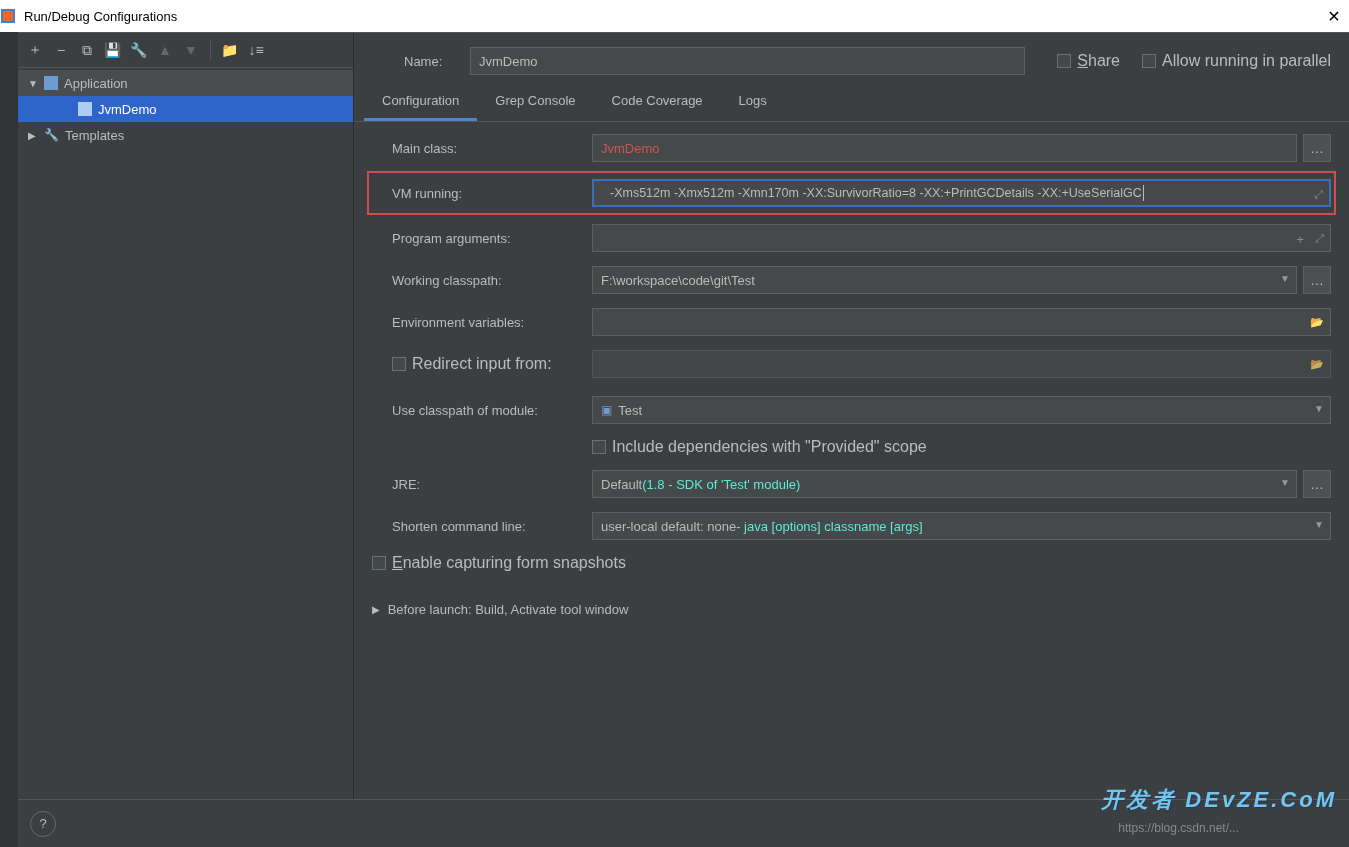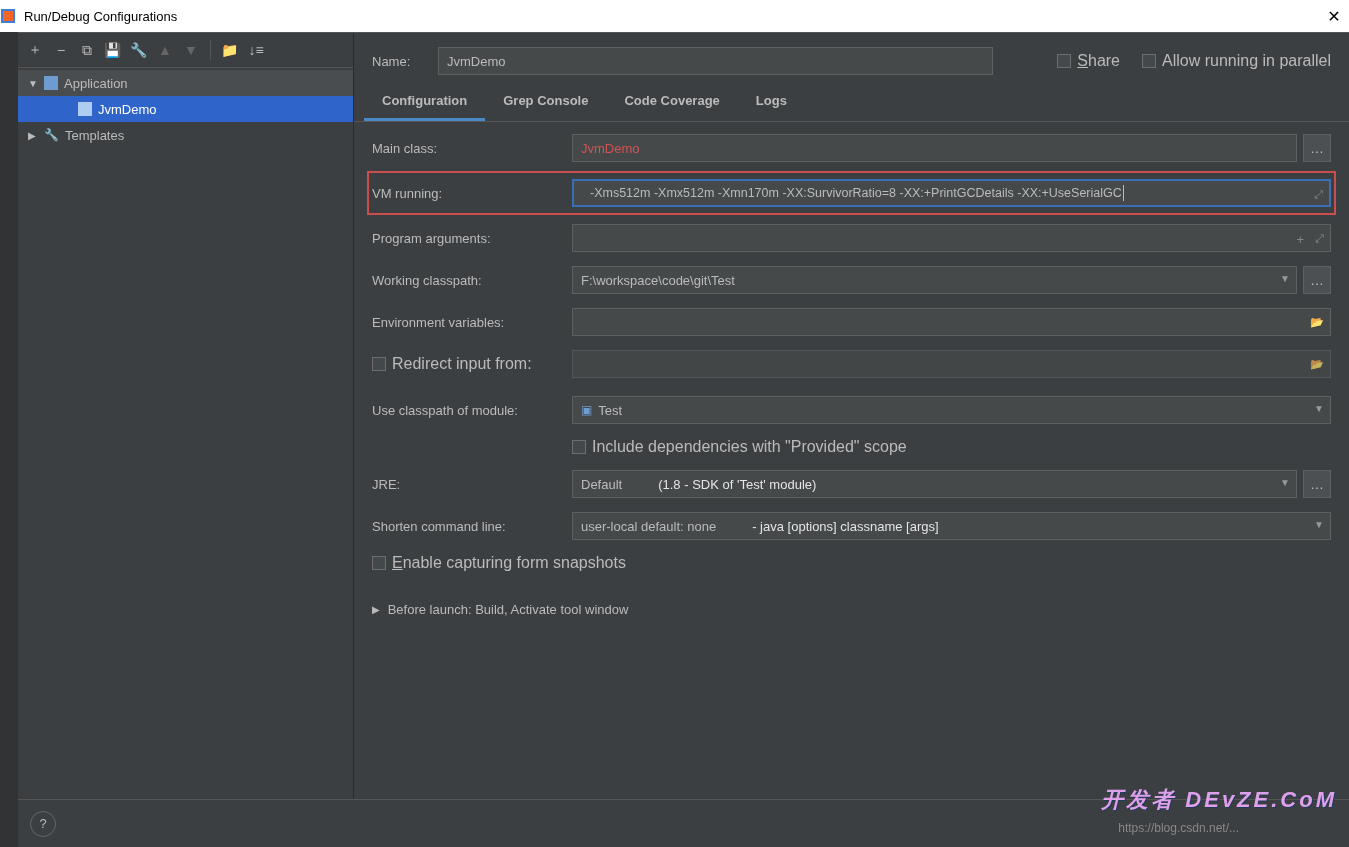--- a/index.html
+++ b/index.html
@@ -19,52 +19,52 @@
 .tree-item.header { background:#4a4d4f; }
 .tree-item.selected { background:#2f65ca; color:#fff; }
 .tree-item.selected .label { color:#fff; }
 .tree-item .arrow { width:10px; display:inline-block; font-size:10px; }
 .tree-item .ticon { width:14px; height:14px; }
 .tree-item .label { font-size:13px; }
 .tree-item.indent { padding-left:60px; }
 .tree-item.templates { padding-left:10px; }
 .main { flex:1; display:flex; flex-direction:column; padding:0; position:relative; }
 .name-row { display:flex; align-items:center; padding:14px 18px 8px 18px; gap:16px; }
-.name-row .lbl { width:50px; }
+.name-row .lbl { width:50px;margin-left:32px; }
 .name-row input { flex:0 0 555px; height:28px; background:#45494a; border:1px solid #5e6060; color:#bbb; padding:0 8px; font-size:13px; }
 .name-row .opts { margin-left:auto; display:flex; gap:22px; align-items:center; }
 .chk { display:inline-flex; align-items:center; gap:6px; cursor:pointer; font-size:16px; }
 .chk-box { width:14px; height:14px; border:1px solid #6e6e6e; background:#43494a; }
 .tabs { display:flex; border-bottom:1px solid #555; padding-left:10px; }
-.tab { padding:10px 18px; cursor:pointer; font-size:13px;font-weight:bold; }
+.tab { padding:10px 18px; cursor:pointer; font-size:13px; }
 .tab.active { border-bottom:3px solid #4a88c7; color:#bbb; }
 .form-body { padding:12px 18px 0 18px; }
 .row { display:flex; align-items:center; margin-bottom:14px; position:relative; }
-.row .flbl { width:200px; font-size:13px; }
+.row .flbl { width:200px; font-size:13px;margin-left:20px; }
 .row .finput { flex:1; height:28px; background:#45494a; border:1px solid #5e6060; color:#bbb; padding:0 8px; font-size:13px; font-family:inherit; display:flex; align-items:center; }
 .row .finput.main-class { color:#d25252; }
 .row .mono { font-family:Consolas,monospace; font-size:12.5px;padding-left:16px; }
-.row .dim { color:#e5e5e5;padding-left:36px; }
+.row .dim { color:#5eead4; }
 .row .side-btn { width:28px; height:28px; margin-left:6px; background:#4c5052; border:1px solid #5e6060; display:flex; align-items:center; justify-content:center; color:#bbb; cursor:pointer; font-size:14px; }
 .row .combo { position:relative; }
 .row .combo-arrow { position:absolute; right:6px; top:6px; color:#999; font-size:10px; pointer-events:none; }
 .row.highlight-box { outline:2px solid #c94f4f; outline-offset:3px; padding:3px 0; }
 .vm-input { flex:1; height:28px; border:2px solid #3b6fb5; background:#45494a; color:#bbb; padding:0 8px; display:flex; align-items:center; position:relative; }
 .row .expand-icon { position:absolute; right:6px; top:7px; color:#888; font-size:11px; cursor:pointer; }
 .plus-icon { position:absolute; right:26px; top:7px; color:#888; font-size:13px; cursor:pointer; }
 .section-sep { margin:18px 0; }
 .module-row .finput { display:flex; align-items:center; gap:6px; }
 .folder-glyph { color:#6e9cd0; font-size:12px; }
 .before-launch { margin-top:30px; display:flex; align-items:center; gap:8px; cursor:pointer; font-size:13px; }
 .footer { position:absolute; left:18px; right:0; bottom:0; height:48px; border-top:1px solid #555; display:flex; align-items:center; padding:0 12px; background:#3c3f41; }
 .help-btn { width:26px; height:26px; border:1px solid #666; border-radius:50%; display:flex; align-items:center; justify-content:center; color:#bbb; cursor:pointer; }
 .footer-btns { margin-left:auto; display:flex; gap:10px; }
 .btn { height:28px; padding:0 18px; background:#4c5052; border:1px solid #5e6060; color:#bbb; display:flex; align-items:center; cursor:pointer; }
 .btn.primary { background:#365880; border-color:#4c708c; color:#bbb; }
-.watermark { position:absolute; right:12px; bottom:32px; color:#f0abfc; font-size:22px; font-weight:bold; letter-spacing:3px; text-shadow:1px 1px #1e3a5f; pointer-events:none; opacity:0.9; font-style:italic; }
+.watermark { position:absolute; right:12px; bottom:32px; color:#7dd3fc; font-size:22px; font-weight:bold; letter-spacing:3px; text-shadow:1px 1px #1e3a5f; pointer-events:none; opacity:0.9; font-style:italic; }
 .watermark-url { position:absolute; right:110px; bottom:12px; color:#888; font-size:12px; pointer-events:none; }
 .left-edge { position:absolute; left:0; top:32px; width:18px; bottom:0; background:#313335; }
 .underline { text-decoration:underline; }
 </style>
 </head>
 <body>
 
 <div class="titlebar">
   <svg class="icon" viewBox="0 0 16 16">
       <rect x="1" y="1" width="14" height="14" fill="#3c7fd6"></rect>

